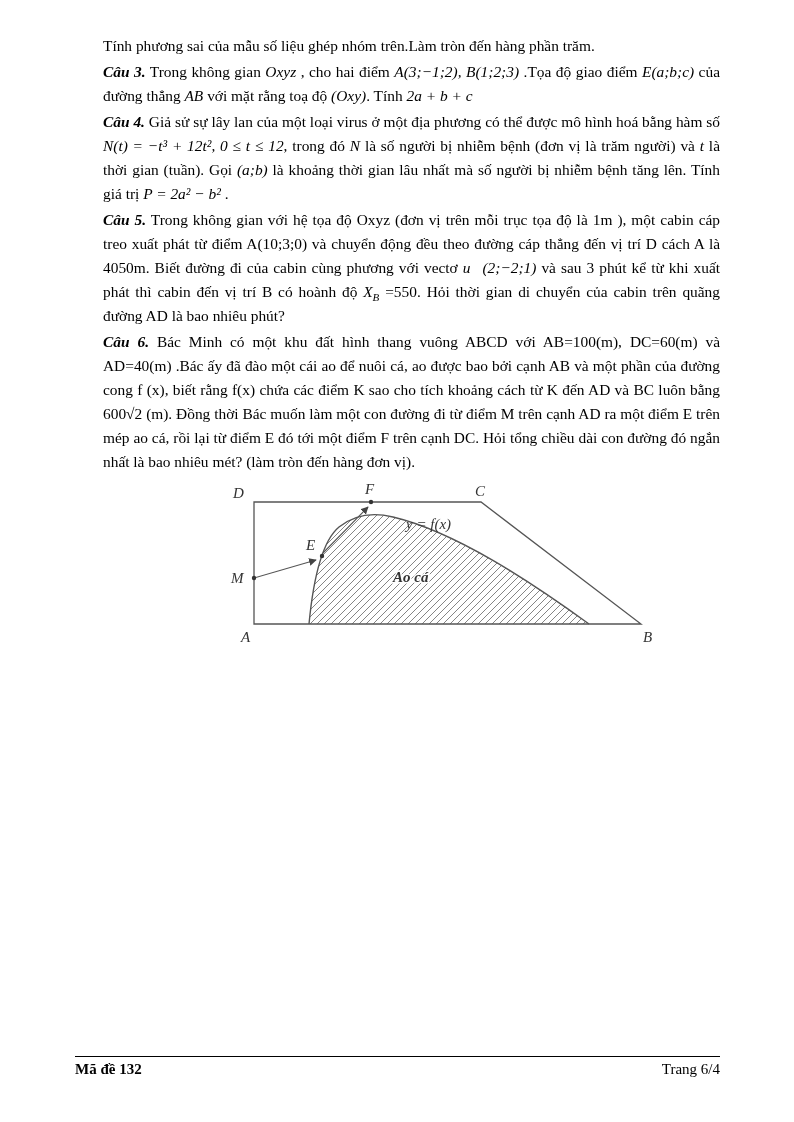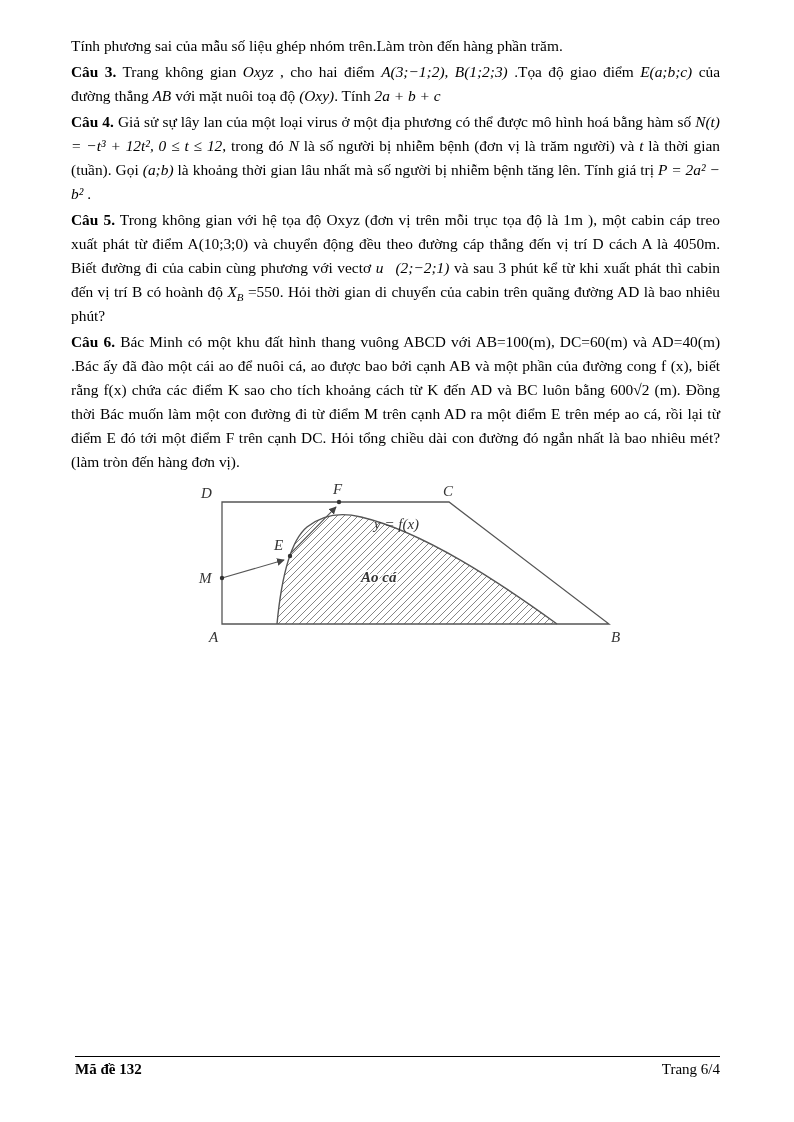--- a/index.html
+++ b/index.html
@@ -5,27 +5,27 @@
   html, body { margin: 0; padding: 0; }
   body {
     width: 794px; height: 1122px;
     background: #ffffff;
     color: #000000;
     font-family: "Liberation Serif", serif;
     position: relative;
     overflow: hidden;
   }
   .content {
-    padding: 34px 74px 0 71px;
+    padding: 34px 74px 0 103px;
     font-size: 15.4px;
     line-height: 24px;
     text-align: justify;
   }
   .content p { margin: 0 0 2px 0; }
-  .q-label { font-weight: bold; }
+  .q-label { font-weight: bold; font-style: italic; }
   .m { font-style: italic; margin-top: 27px; }
   sub.m { font-size: 11px; line-height: 0; }
   .sqrt { white-space: nowrap; }
   figure.diagram { margin: 8px 0 0 118px; padding: 0; }
   .het {
     text-align: center;
     font-weight: bold;
     font-style: italic;
     font-size: 16px;
     margin-top: 72px !important;
@@ -54,21 +54,21 @@
   }
 </style>
 </head>
 <body>
 
 <div class="content">
 
   <p><span>Tính phương sai của mẫu số liệu ghép nhóm trên.Làm tròn đến hàng phần trăm.</span></p>
 
   <p>
-    <b class="q-label">Câu 3.</b><span> Trang không gian </span><i class="m">Oxyz</i><span> , cho hai điểm </span><i class="m">A(3;−1;2), B(1;2;3)</i><span> .Tọa độ giao điểm </span><i class="m">E(a;b;c)</i><span> của đường thẳng </span><i class="m">AB</i><span> với mặt nuôi toạ độ </span><i class="m">(Oxy)</i><span>. Tính </span><i class="m">2a + b + c</i>
+    <b class="q-label">Câu 3.</b><span> Trong không gian </span><i class="m">Oxyz</i><span> , cho hai điểm </span><i class="m">A(3;−1;2), B(1;2;3)</i><span> .Tọa độ giao điểm </span><i class="m">E(a;b;c)</i><span> của đường thẳng </span><i class="m">AB</i><span> với mặt rằng toạ độ </span><i class="m">(Oxy)</i><span>. Tính </span><i class="m">2a + b + c</i>
   </p>
 
   <p>
     <b class="q-label">Câu 4.</b><span> Giả sử sự lây lan của một loại virus ở một địa phương có thể được mô hình hoá bằng hàm số </span><i class="m">N(t) = −t³ + 12t², 0 ≤ t ≤ 12</i><span>, trong đó </span><i class="m">N</i><span> là số người bị nhiễm bệnh (đơn vị là trăm người) và </span><i class="m">t</i><span> là thời gian (tuần). Gọi </span><i class="m">(a;b)</i><span> là khoảng thời gian lâu nhất mà số người bị nhiễm bệnh tăng lên. Tính giá trị </span><i class="m">P = 2a² − b²</i><span> .</span>
   </p>
 
   <p>
     <b class="q-label">Câu 5.</b><span> Trong không gian với hệ tọa độ Oxyz (đơn vị trên mỗi trục tọa độ là 1m ), một cabin cáp treo xuất phát từ điểm A(10;3;0) và chuyển động đều theo đường cáp thẳng đến vị trí D cách A là 4050m. Biết đường đi của cabin cùng phương với vectơ </span><i class="m">u⃗(2;−2;1)</i><span> và sau 3 phút kể từ khi xuất phát thì cabin đến vị trí B có hoành độ </span><i class="m">X</i><sub class="m">B</sub><span> =550. Hỏi thời gian di chuyển của cabin trên quãng đường AD là bao nhiêu phút?</span>
   </p>
 

